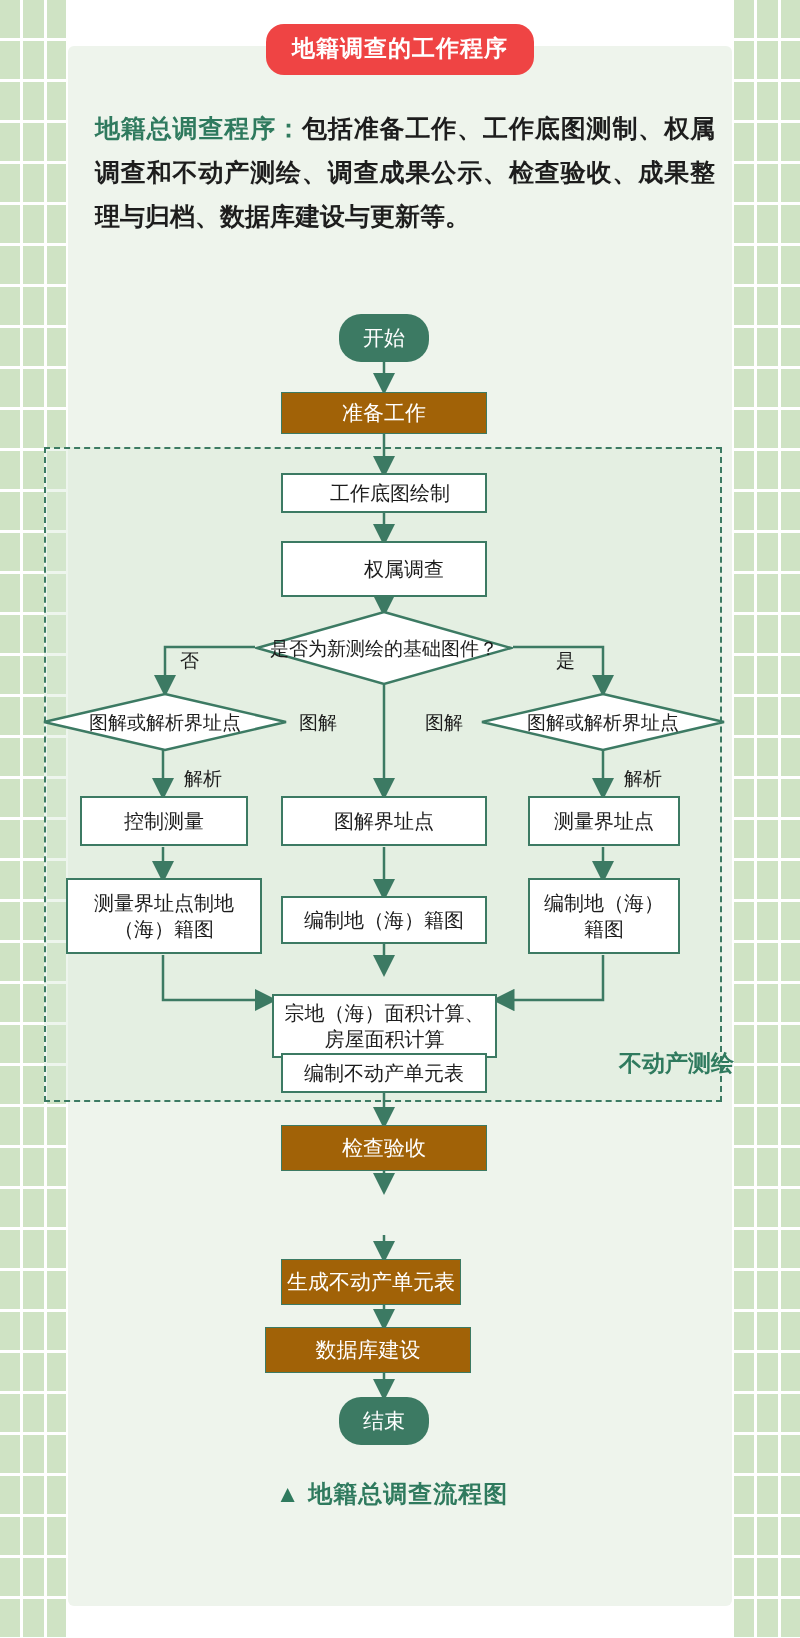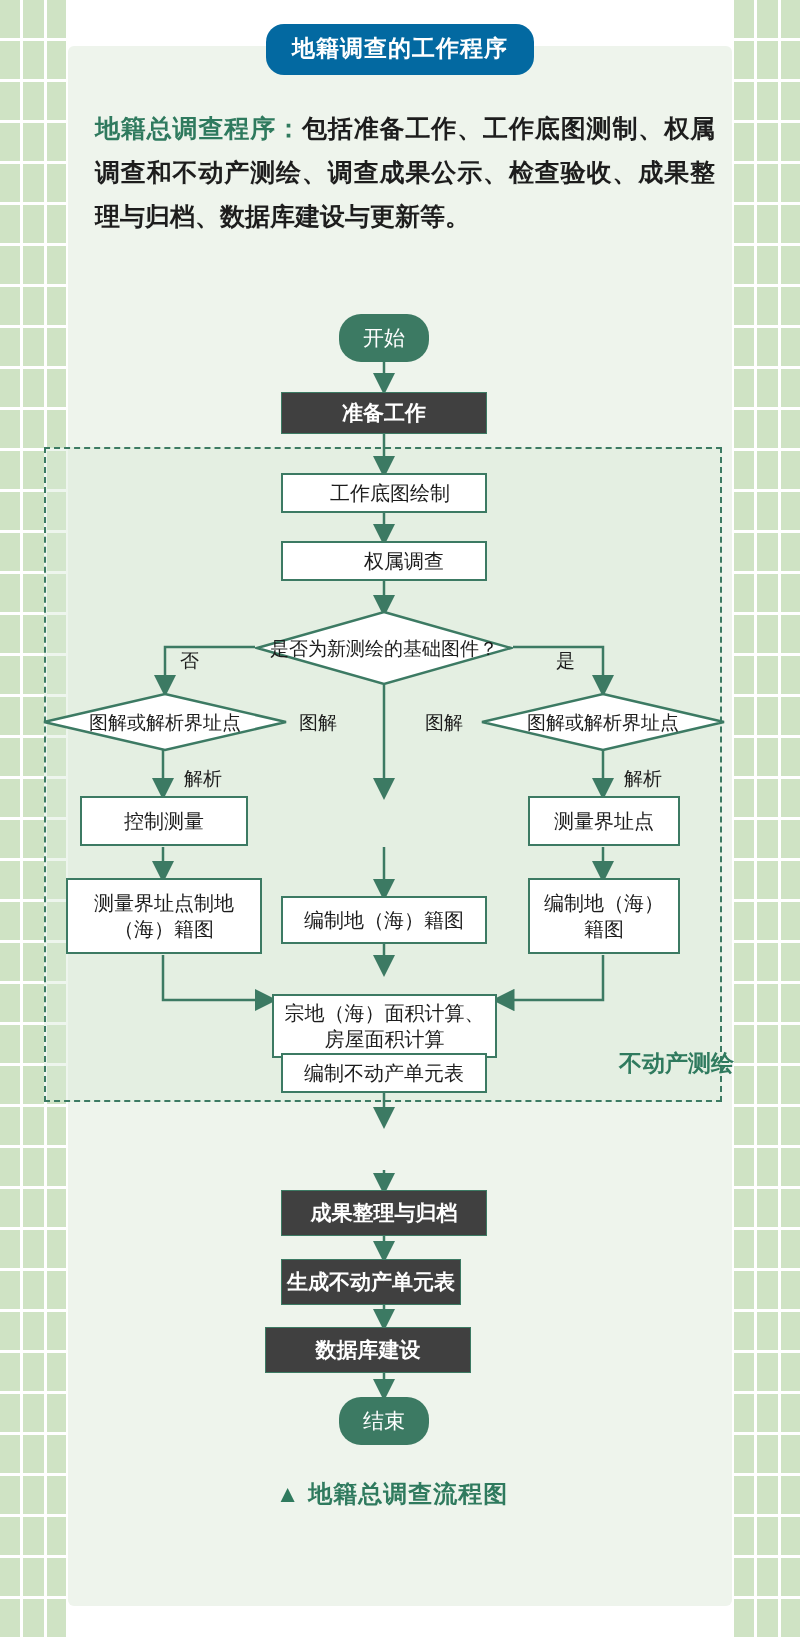--- a/index.html
+++ b/index.html
@@ -27,21 +27,21 @@
   .side-band .vline.b{left:44px;}
 
   
   .panel{
     position:absolute;left:68px;top:46px;width:664px;height:1560px;
     background:#eef4ec;border-radius:6px;
   }
   .title-pill{
     position:absolute;left:50%;transform:translateX(-50%);
     top:24px;
-    background:#0369a1;color:#ffffff;
+    background:#ef4444;color:#ffffff;
     border-radius:18px;
     padding:9px 26px 11px;
     font-size:23px;font-weight:bold;letter-spacing:1px;
     white-space:nowrap;
     z-index:5;
   }
   .intro{
     position:absolute;left:95px;top:106px;width:620px;
     font-size:25px;line-height:44px;color:#1d1d1d;font-weight:bold;
     text-align:justify;
@@ -52,21 +52,21 @@
   .flow{position:absolute;left:0;top:0;width:800px;height:1638px;}
   .node{
     position:absolute;box-sizing:border-box;
     display:flex;align-items:center;justify-content:center;
     text-align:center;font-size:20px;line-height:26px;
   }
   .pill{
     background:#3c7a63;color:#fff;border-radius:22px;font-size:21px;
   }
   .solid{
-    background:#404040;color:#fff;font-weight:bold;font-size:21px;
+    background:#a16207;color:#fff;font-weight:normal;font-size:21px;
     border:1px solid #3c7a63;
   }
   .box{
     background:#ffffff;color:#1d1d1d;border:2px solid #3c7a63;
   }
   .label{
     position:absolute;font-size:19px;color:#1d1d1d;background:transparent;
     white-space:nowrap;
   }
   .diamond-wrap{position:absolute;}
@@ -168,21 +168,21 @@
 </svg>
 
 <div class="flow">
 
   <div class="node pill" style="left:339px;top:314px;width:90px;height:48px;">开始</div>
 
   <div class="node solid" style="left:281px;top:392px;width:206px;height:42px;">准备工作</div>
 
   <div class="node box" style="left:281px;top:473px;width:206px;height:40px;padding-left:12px;">工作底图绘制</div>
 
-  <div class="node box" style="left:281px;top:541px;width:206px;height:40px;padding-left:40px;">权属调查</div>
+  <div class="node box" style="left:281px;top:541px;width:206px;height:56px;padding-left:40px;">权属调查</div>
 
   <div class="diamond-wrap" style="left:255px;top:610px;width:258px;height:76px;">
     <svg width="258" height="76" viewBox="0 0 258 76">
       <polygon points="129,2 256,38 129,74 2,38" fill="#ffffff" stroke="#3c7a63" stroke-width="2.5"></polygon>
     </svg>
     <div class="diamond-text">是否为新测绘的基础图件？</div>
   </div>
 
   <div class="diamond-wrap" style="left:42px;top:692px;width:246px;height:60px;">
     <svg width="246" height="60" viewBox="0 0 246 60">
@@ -199,30 +199,31 @@
   </div>
 
   <div class="label" style="left:180px;top:648px;">否</div>
   <div class="label" style="left:556px;top:648px;">是</div>
   <div class="label" style="left:299px;top:710px;">图解</div>
   <div class="label" style="left:425px;top:710px;">图解</div>
   <div class="label" style="left:184px;top:766px;">解析</div>
   <div class="label" style="left:624px;top:766px;">解析</div>
 
   <div class="node box" style="left:80px;top:796px;width:168px;height:50px;">控制测量</div>
+  <div class="node box" style="left:281px;top:796px;width:206px;height:50px;">图解界址点</div>
   <div class="node box" style="left:66px;top:878px;width:196px;height:76px;padding:0 6px;">测量界址点制地（海）籍图</div>
 
   <div class="node box" style="left:528px;top:796px;width:152px;height:50px;">测量界址点</div>
   <div class="node box" style="left:281px;top:896px;width:206px;height:48px;">编制地（海）籍图</div>
   <div class="node box" style="left:528px;top:878px;width:152px;height:76px;padding:0 6px;">编制地（海）籍图</div>
 
   <div class="node box" style="left:272px;top:994px;width:225px;height:64px;padding:0 6px;">宗地（海）面积计算、房屋面积计算</div>
 
   <div class="node box" style="left:281px;top:1053px;width:206px;height:40px;">编制不动产单元表</div>
 
-  <div class="node solid" style="left:281px;top:1190px;width:206px;height:46px;">成果整理与归档</div>
+  <div class="node solid" style="left:281px;top:1125px;width:206px;height:46px;">检查验收</div>
   <div class="node solid" style="left:281px;top:1259px;width:180px;height:46px;">生成不动产单元表</div>
   <div class="node solid" style="left:265px;top:1327px;width:206px;height:46px;">数据库建设</div>
   <div class="node pill" style="left:339px;top:1397px;width:90px;height:48px;">结束</div>
 
 </div>
 
 <div class="caption">▲ 地籍总调查流程图</div>
 
 </body></html>

